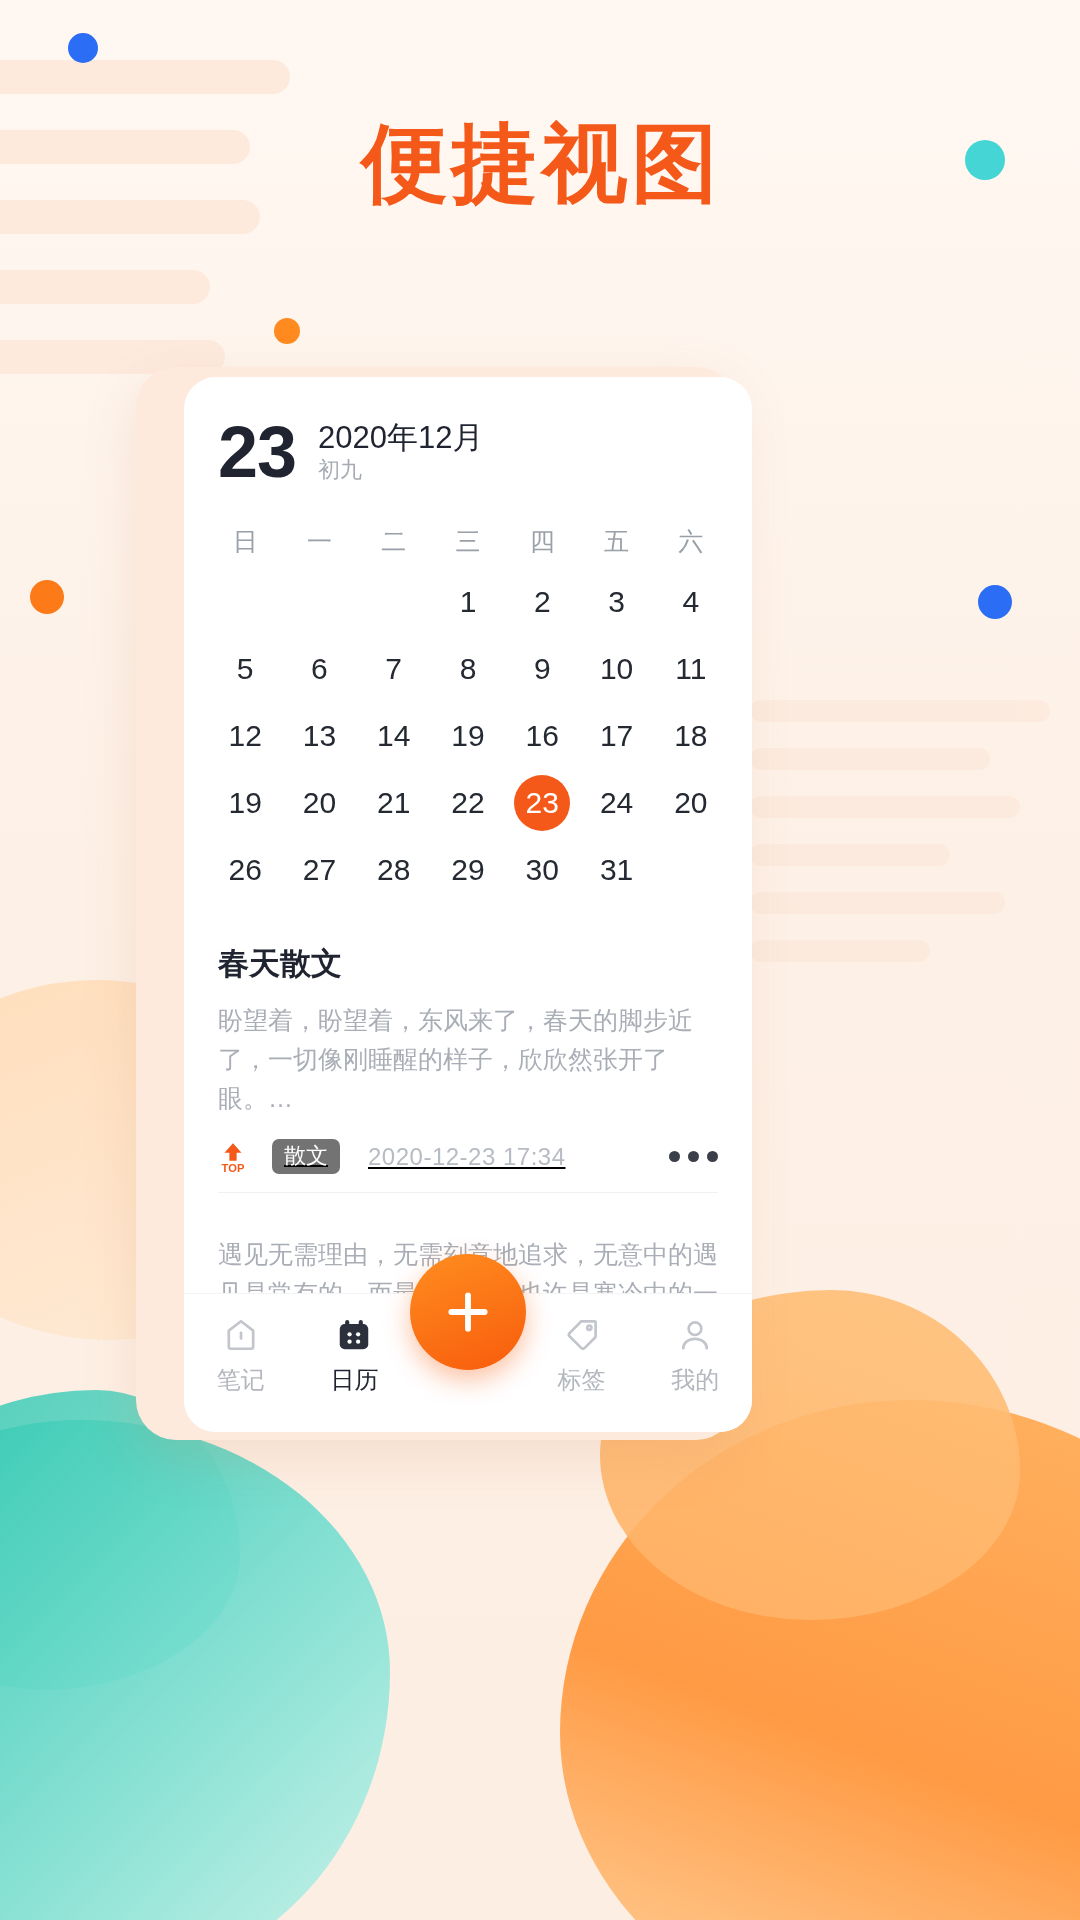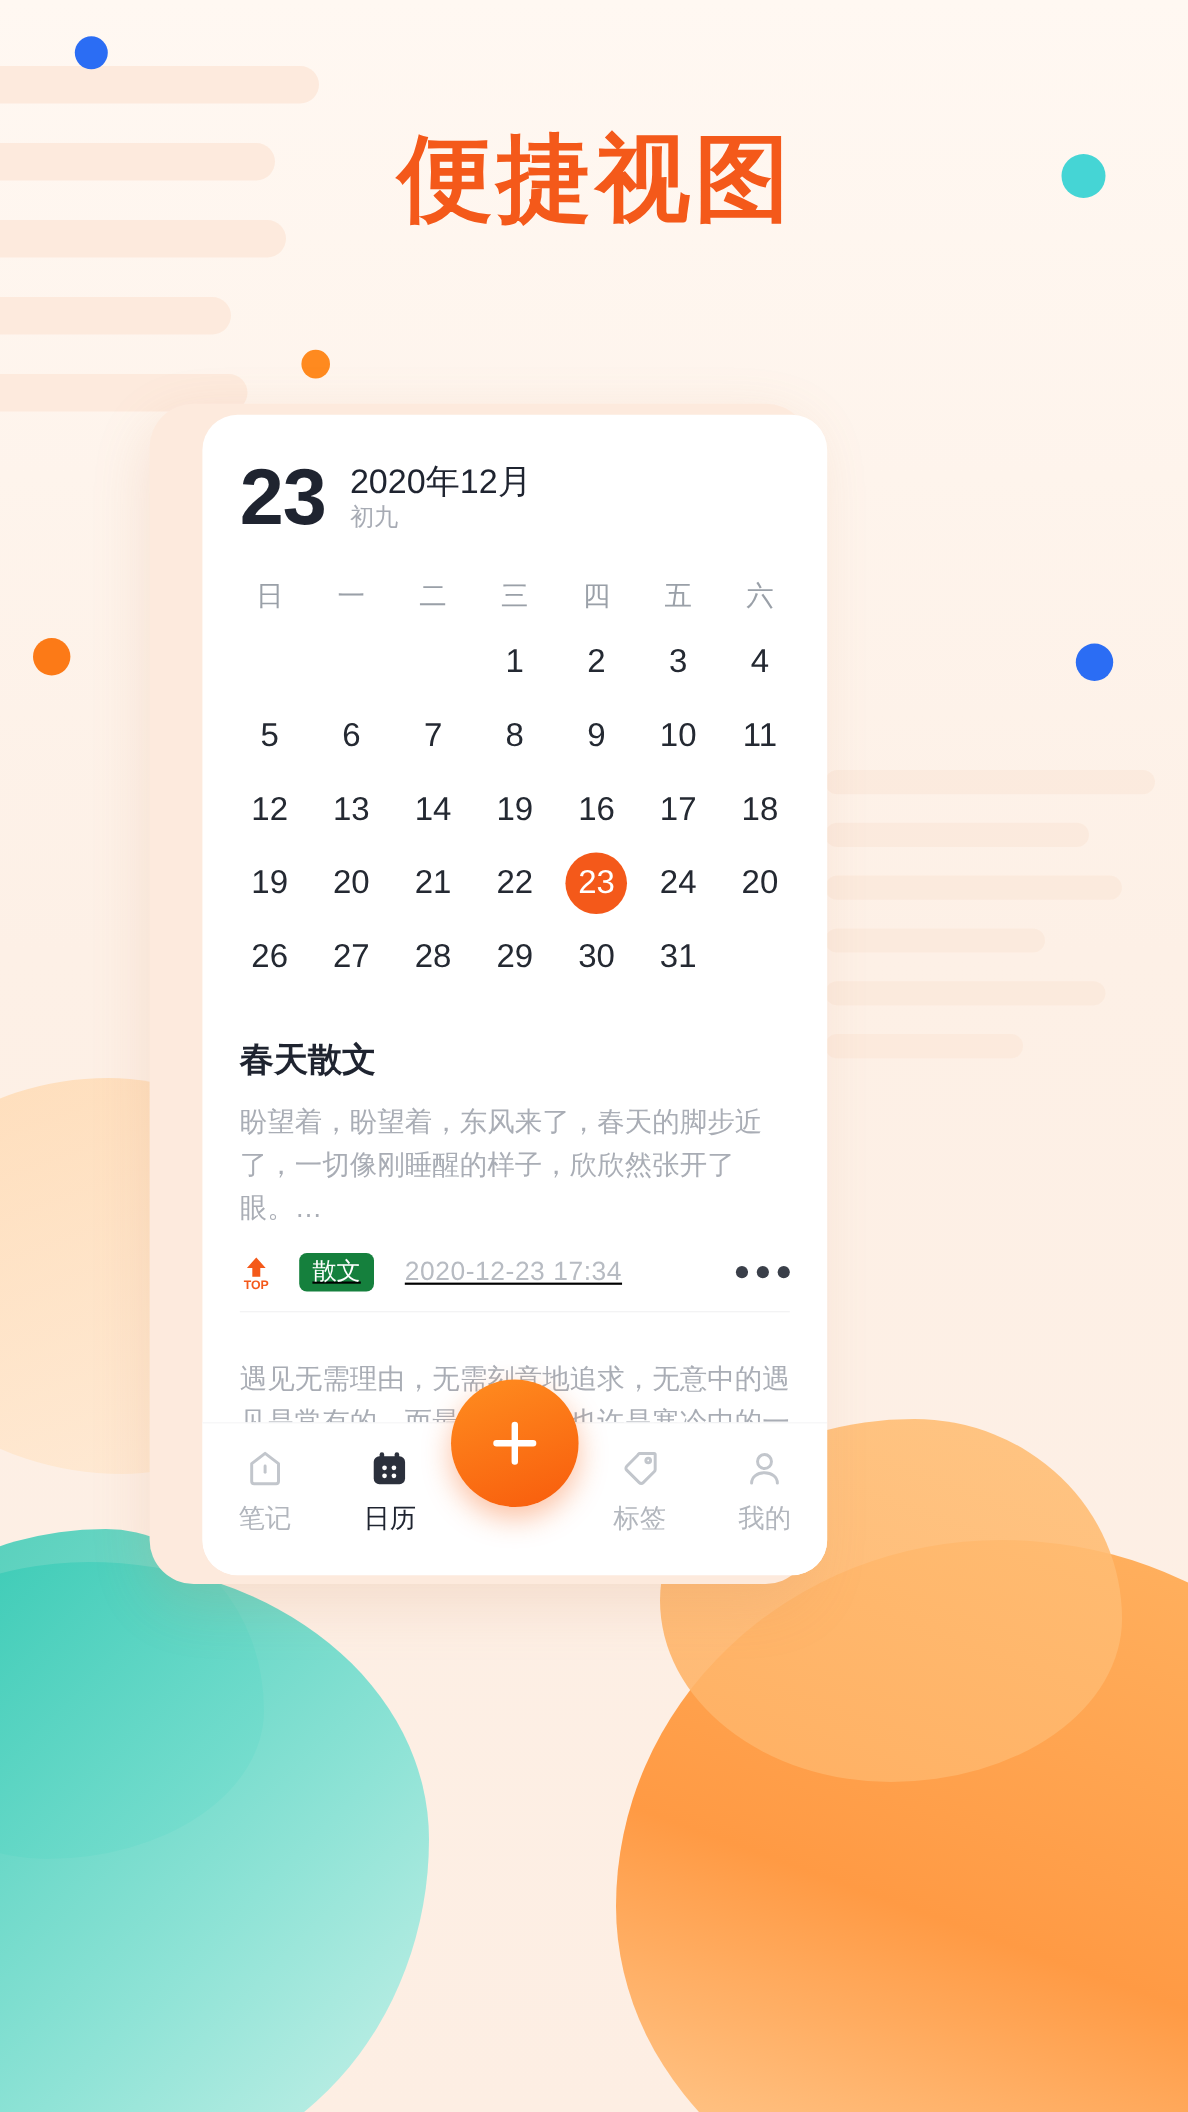--- a/index.html
+++ b/index.html
@@ -328,21 +328,21 @@
           <div class="note-title">春天散文</div>
           <div class="note-prev">盼望着，盼望着，东风来了，春天的脚步近了，一切像刚睡醒的样子，欣欣然张开了眼。…</div>
           <div class="note-meta">
             <div class="meta-left">
               <span>
                 <svg class="top-icon" viewBox="0 0 26 30">
                   <path d="M13 2 21 11h-4.6v7.4H9.6V11H5z" fill="#f4591a"></path>
                   <text x="13" y="28.6" font-size="10.5" font-family="Liberation Sans, sans-serif" font-weight="bold" fill="#f4591a" text-anchor="middle">TOP</text>
                 </svg>
               </span>
-              <span class="tag" style="background: #15803d;">散文</span>
+              <span class="tag" style="background: #737373;">散文</span>
               <span class="meta-time">2020-12-23  17:34</span>
             </div>
             <div class="dots-btn">
               <i></i>
               <i></i>
               <i></i>
             </div>
           </div>
         </div>
         <div class="note">

